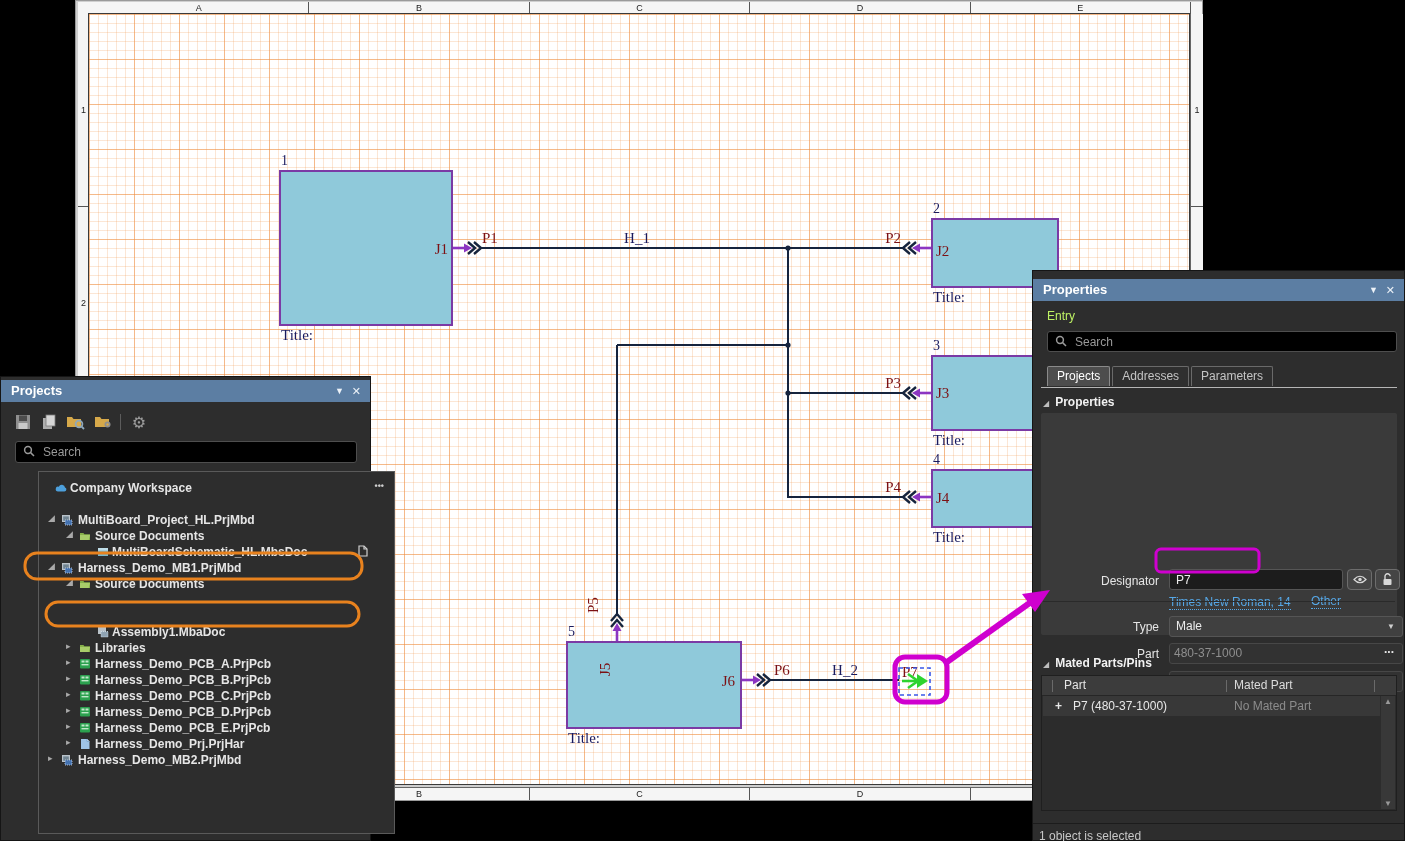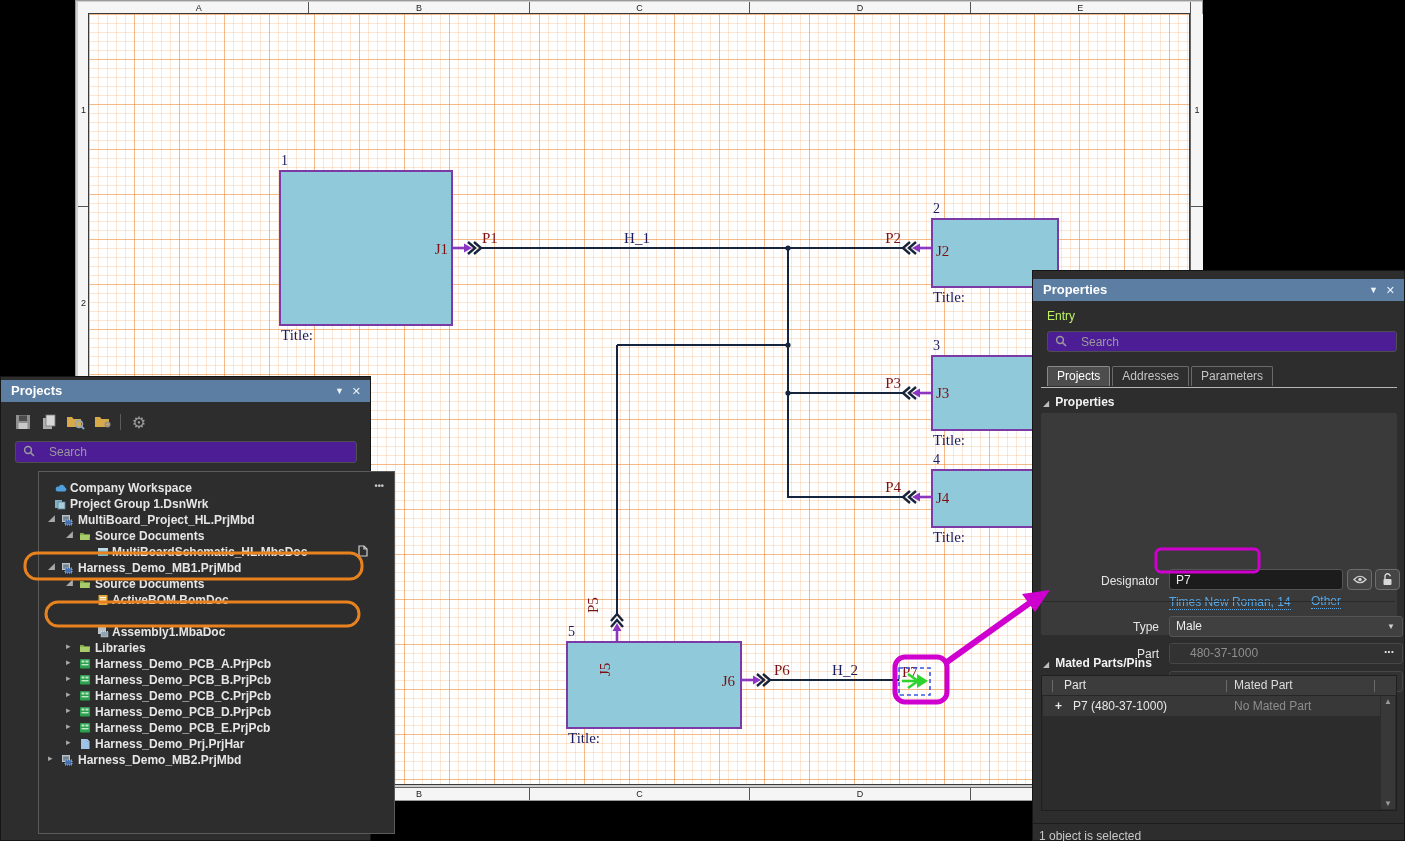--- a/index.html
+++ b/index.html
@@ -19,41 +19,41 @@
       linear-gradient(90deg, rgba(238,140,62,0.50) 1px, transparent 1px),
       linear-gradient(rgba(243,166,104,0.28) 1px, transparent 1px),
       linear-gradient(90deg, rgba(243,166,104,0.28) 1px, transparent 1px);
     background-size:45px 45px,45px 45px,9px 9px,9px 9px;}
   #schematic-svg{position:absolute;left:88px;top:13px;}
   
   .panel{background:#2d2d2d;border:1px solid #151515;box-sizing:border-box;z-index:20;}
   .panel-header{position:absolute;left:0;width:100%;height:22px;background:#5c7ea3;
                 color:#fff;font-size:13px;font-weight:bold;line-height:22px;padding-left:10px;box-sizing:border-box;}
   .ph-btn{position:absolute;top:0;height:22px;line-height:22px;color:#ecf2f8;font-weight:normal;cursor:default;}
-  .searchbox{position:absolute;background:#4c1d95;border:1px solid #4e4e4e;border-radius:3px;display:flex;align-items:center;gap:12px;padding:0 7px;box-sizing:border-box;}
+  .searchbox{position:absolute;background:#000000;border:1px solid #4e4e4e;border-radius:3px;display:flex;align-items:center;gap:6px;padding:0 7px;box-sizing:border-box;}
   .searchbox input{background:transparent;border:0;outline:0;color:#cfcfcf;font-size:12px;width:100%;
                    font-family:"Liberation Sans","DejaVu Sans",sans-serif;}
   .searchbox input::placeholder{color:#9a9a9a;}
   
   #projects-panel{left:0;top:376px;width:371px;height:465px;}
   #projects-tree{position:absolute;left:8px;top:94px;width:355px;height:361px;border:1px solid #5a5a5a;background:#2d2d2d;overflow:hidden;margin-left:29px;}
   .trow{position:absolute;left:0;width:100%;height:16px;font-size:12px;font-weight:600;color:#e6e6e6;white-space:nowrap;}
   .trow .lbl{position:absolute;top:1px;}
   .trow .expander{position:absolute;top:1px;color:#a9a9a9;font-size:9px;}
   .trow .ticon{position:absolute;top:2px;}
   .trow .trail{position:absolute;top:1px;}
   .sel-bg{position:absolute;background:#567293;height:16px;}
   
   #props-panel{left:1032px;top:270px;width:373px;height:571px;}
   .plabel{position:absolute;color:#e5e5e5;font-size:12px;}
   .pvalue{position:absolute;color:#eaeaea;font-size:12px;}
   .pinput{position:absolute;background:#1c1c1c;border:1px solid #555;border-radius:3px;color:#ececec;font-size:12px;
           padding:0 6px;box-sizing:border-box;font-family:"Liberation Sans","DejaVu Sans",sans-serif;outline:0;}
   .pfield-dis{position:absolute;background:#323232;border:1px solid #474747;border-radius:3px;color:#8f8f8f;font-size:12px;
-          padding:2px 20px;box-sizing:border-box;}
+          padding:2px 4px;box-sizing:border-box;}
   .pbtn{position:absolute;background:#454545;border:1px solid #6d6d6d;border-radius:4px;color:#d8d8d8;
         display:flex;align-items:center;justify-content:center;box-sizing:border-box;}
   .tab{display:inline-block;padding:2px 9px 3px 9px;font-size:12px;border:1px solid #6a6a6a;border-bottom:0;
        background:#2f2f2f;color:#c4c4c4;margin-right:2px;border-radius:2px 2px 0 0;}
   .tab.active{background:#4d4d4d;color:#fff;border-color:#8a8a8a;}
   .sectionhdr{position:absolute;color:#f2f2f2;font-size:12px;font-weight:bold;}
   .sectionhdr .tri{color:#bdbdbd;font-size:8px;margin-right:6px;}
   .checkbox{position:absolute;width:15px;height:15px;background:#454545;border:1px solid #8a8a8a;border-radius:2px;
             color:#e0e0e0;font-size:11px;line-height:14px;text-align:center;box-sizing:border-box;}
   .link{color:#56a8e8;border-bottom:1px dotted #56a8e8;font-size:12px;position:absolute;}
@@ -235,27 +235,20 @@
       <input placeholder="Search" style="">
     </div>
     <div id="projects-tree">
         <div class="trow" style="top: 8px;">
           <span class="ticon" style="left: 15px;"><svg width="14" height="12" viewBox="0 0 12 12">
               <path d="M3.2 9.5 a2.4 2.4 0 1 1 .6-4.7 A3.2 3.2 0 0 1 10 5.6 A2 2 0 0 1 9.4 9.5 Z" fill="#4da0dc"></path>
             </svg></span>
           <span class="lbl" style="left: 31px;">Company Workspace</span>
           <span class="trail" style="right: 10px; color: rgb(207, 207, 207); font-size: 9px;">•••</span>
         </div>
-        <div class="trow" style="top: 24px;">
-          <span class="ticon" style="left: 15px;"><svg width="12" height="12" viewBox="0 0 12 12">
-              <rect x="1" y="2" width="7" height="8" fill="#7fb2c4"></rect>
-              <rect x="4" y="4" width="7" height="7" fill="#a8cddb" stroke="#5a8799" stroke-width="0.8"></rect>
-            </svg></span>
-          <span class="lbl" style="left: 31px;">Project Group 1.DsnWrk</span>
-        </div>
         <div class="trow" style="top: 40px;">
           <span class="expander" style="left: 9px;">◢</span>
           <span class="ticon" style="left: 22px;"><svg width="12" height="12" viewBox="0 0 12 12">
               <rect x="1" y="1" width="8" height="7" fill="#b9c2c9"></rect>
               <rect x="2.2" y="2.4" width="5.6" height="4.4" fill="#6f8391"></rect>
               <rect x="4" y="6" width="7" height="5" fill="#4472b0" stroke="#c7d6ea" stroke-dasharray="1 1" stroke-width="0.8"></rect>
             </svg></span>
           <span class="lbl" style="left: 39px;">MultiBoard_Project_HL.PrjMbd</span>
         </div>
         <div class="trow" style="top: 56px;">
@@ -286,29 +279,20 @@
             </svg></span>
           <span class="lbl" style="left: 39px;">Harness_Demo_MB1.PrjMbd</span>
         </div>
         <div class="trow" style="top: 104px;">
           <span class="expander" style="left: 27px;">◢</span>
           <span class="ticon" style="left: 40px;"><svg width="12" height="12" viewBox="0 0 12 12">
               <path d="M1 3 h3.4 l1 1.2 H11 V10 H1 Z" fill="#86b04a"></path>
               <path d="M1 5 h10 l-1.3 5 H1 Z" fill="#a8cc6a"></path>
             </svg></span>
           <span class="lbl" style="left: 56px;">Source Documents</span>
-        </div>
-        <div class="trow" style="top: 120px;">
-          <span class="ticon" style="left: 58px;"><svg width="12" height="12" viewBox="0 0 12 12">
-              <rect x="1.5" y="1" width="9" height="10" fill="#e2aa3c"></rect>
-              <rect x="3" y="3" width="6" height="1.2" fill="#fff"></rect>
-              <rect x="3" y="5.4" width="6" height="1.2" fill="#fff"></rect>
-              <rect x="3" y="7.8" width="6" height="1.2" fill="#fff"></rect>
-            </svg></span>
-          <span class="lbl" style="left: 73px;">ActiveBOM.BomDoc</span>
         </div>
         <div class="trow" style="top: 152px;">
           <span class="ticon" style="left: 58px;"><svg width="12" height="12" viewBox="0 0 12 12">
               <rect x="1" y="1" width="8" height="7" fill="#b9c2c9"></rect>
               <rect x="4" y="5.5" width="7" height="5.5" fill="#8fa3b3" stroke="#d5e2ec" stroke-dasharray="1 1" stroke-width="0.8"></rect>
             </svg></span>
           <span class="lbl" style="left: 73px;">Assembly1.MbaDoc</span>
         </div>
         <div class="trow" style="top: 168px;">
           <span class="expander" style="left: 27px;">▸</span>

